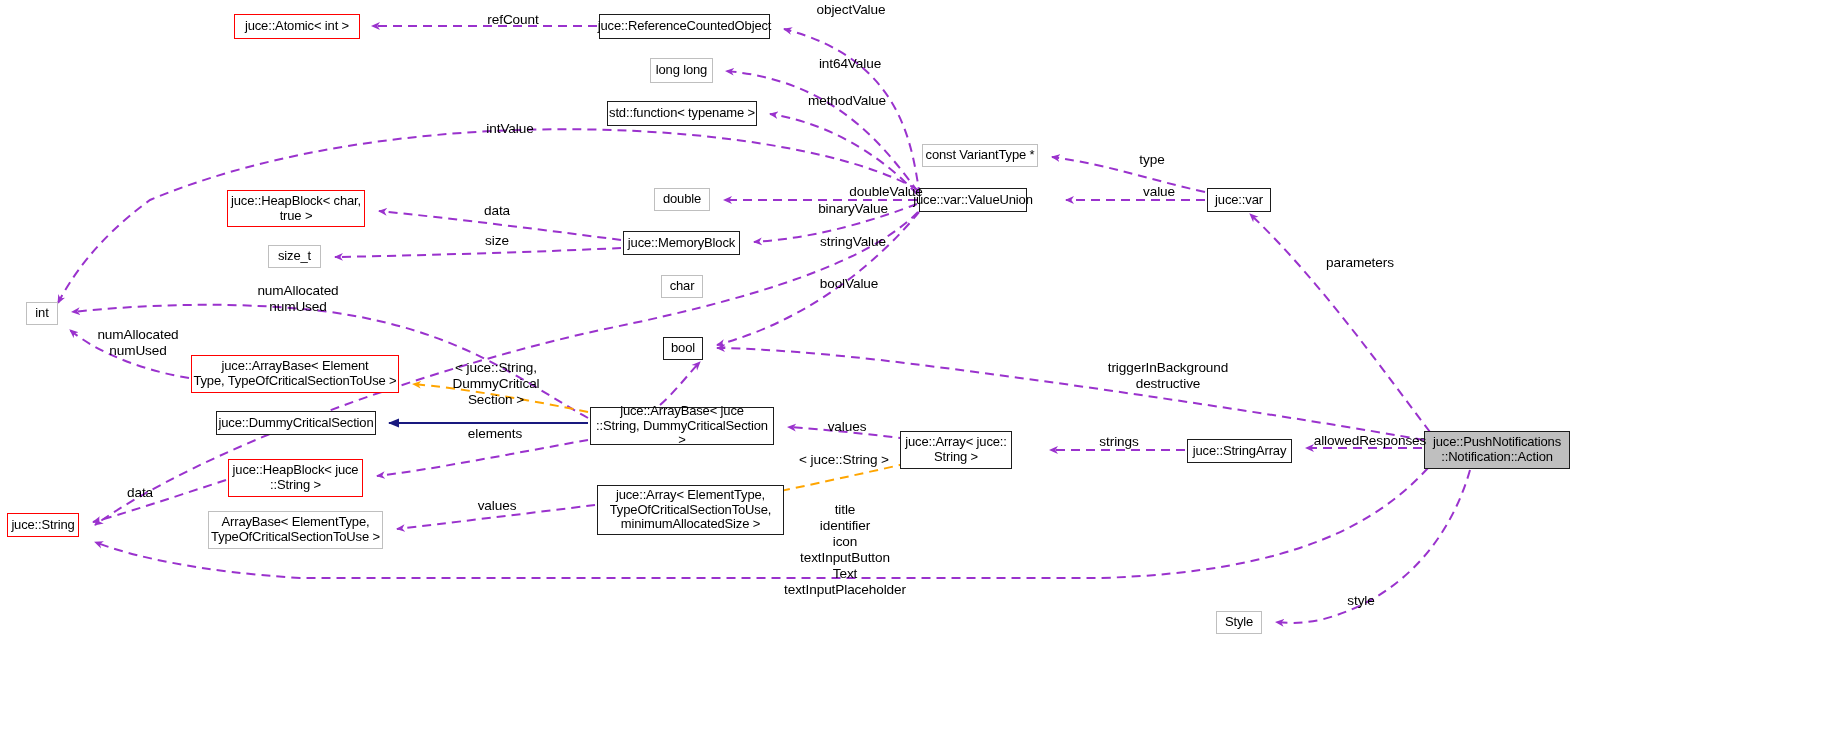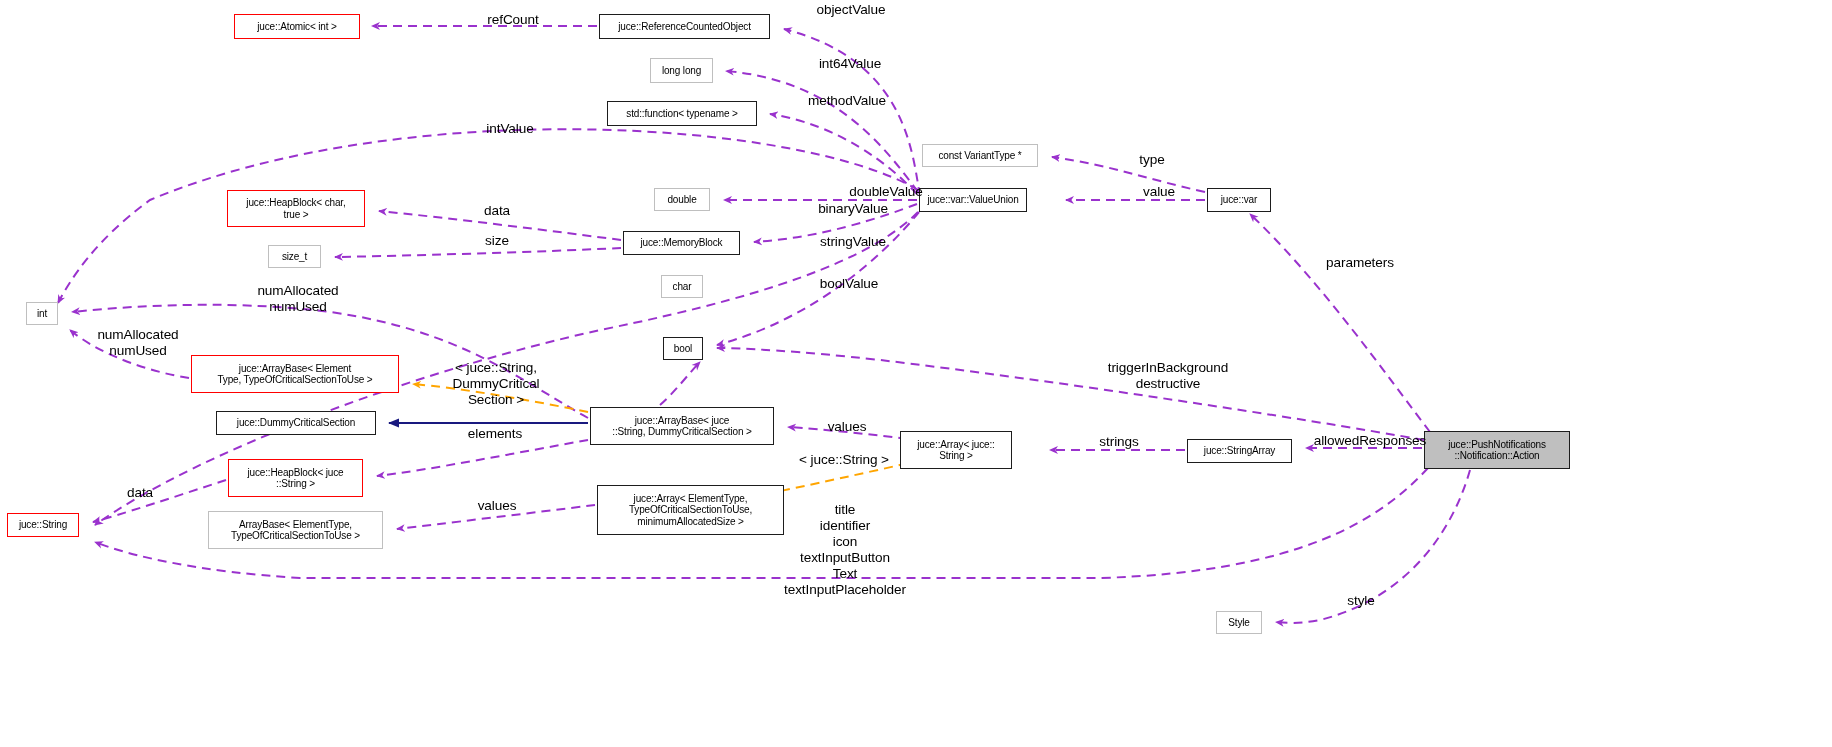--- a/index.html
+++ b/index.html
@@ -23,21 +23,21 @@
     height: 747px;
   }
   .node-box {
     position: absolute;
     box-sizing: border-box;
     background: #ffffff;
     display: flex;
     align-items: center;
     justify-content: center;
     text-align: center;
-    font-size: 10px;
+    font-size: 13px;
     line-height: 1.13;
     color: #000000;
     white-space: pre-line;
     letter-spacing: -0.15px;
   }
   .border-black { border: 1.6px solid #1d1d1d; }
   .border-red   { border: 1.6px solid #ff0000; }
   .border-grey  { border: 1.2px solid #bfbfbf; }
   .fill-grey    { background: #bfbfbf; }
   .edge-label {

